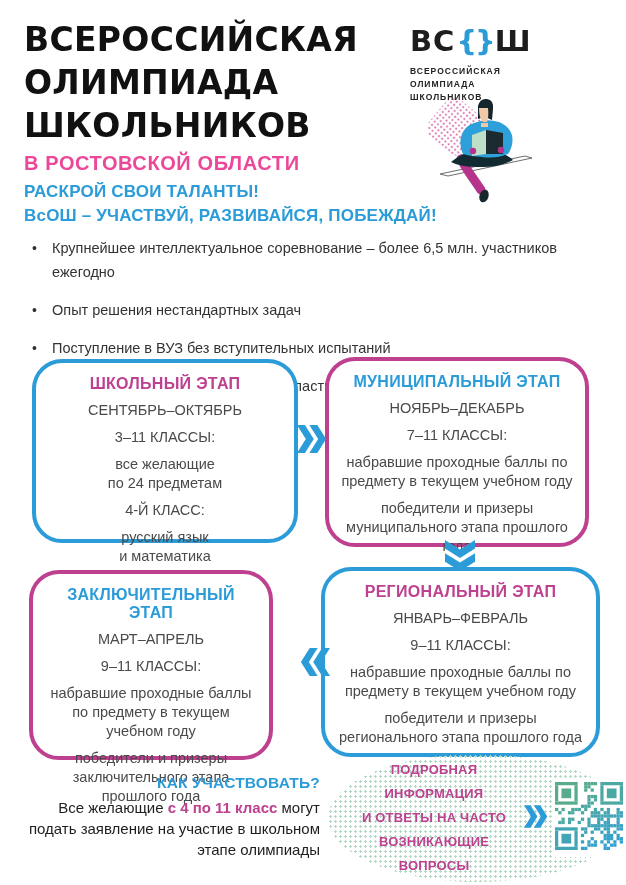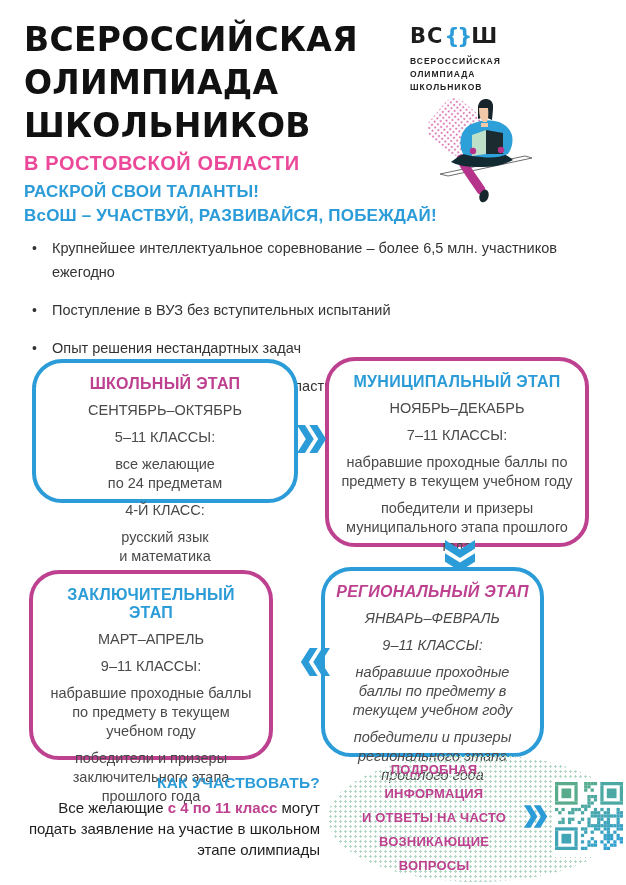--- a/index.html
+++ b/index.html
@@ -14,21 +14,21 @@
   .title-line{
     font-family:"DejaVu Sans", sans-serif; font-weight:bold;
     font-size:33px; line-height:43px; letter-spacing:.3px; color:#111;
   }
   .region-line{
     margin-top:5px; font-size:20px; font-weight:700; letter-spacing:.6px; color:#ec4899;
   }
   .logo-block{position:absolute; left:410px; top:24px; width:190px;}
   .logo-word{
     font-family:"DejaVu Sans", sans-serif; font-weight:bold;
-    font-size:21px; letter-spacing:1px; color:#1d1d1d; white-space:nowrap;
+    font-size:29px; letter-spacing:1px; color:#1d1d1d; white-space:nowrap;
   }
   .logo-braces{color:#2B9CD8; letter-spacing:-2px; margin:0 1px;}
   .logo-caption{margin-top:7px;}
   .logo-caption div{
     font-size:8.5px; font-weight:bold; letter-spacing:1px; line-height:1.55; color:#222;
   }
   .illustration{position:absolute; left:428px; top:93px; width:192px; height:142px;}
   
   .tagline{position:absolute; left:24px; top:180px;}
   .tagline div{font-size:17px; font-weight:bold; color:#2B9CD8; line-height:24px; letter-spacing:.2px;}
@@ -47,24 +47,24 @@
     border:4px solid; border-radius:30px; text-align:center; padding:12px 10px 8px;
   }
   .card.b-blue{border-color:#2B9CD8;}
   .card.b-pink{border-color:#BE4190;}
   .card-title{font-size:16px; font-weight:bold; letter-spacing:.3px; margin-bottom:8px;}
   .t-pink{color:#BE4190;} .t-blue{color:#2B9CD8;}
   .card-p{
     font-size:14.5px; line-height:19px; color:#4a4a4a; margin:0 auto 8px;
     white-space:pre-line; max-width:252px;
   }
-  .card1{left:32px;  top:359px; width:266px; height:144px;}
+  .card1{left:32px;  top:359px; width:266px; height:184px;}
   .card2{left:325px; top:357px; width:264px; height:190px;}
   .card3{left:29px;  top:570px; width:244px; height:190px;}
-  .card4{left:321px; top:567px; width:223px; height:190px;font-style:italic;}
+  .card4{left:321px; top:567px; width:279px; height:190px;}
   
   .chev{position:absolute;}
   .chev svg{display:block;}
   .chev-right{left:297px; top:423px;}
   .chev-down{left:444px; top:541px;}
   .chev-left{left:300px; top:646px;}
   
   .how-to{position:absolute; left:24px; top:774px; width:296px;text-align:right;}
   .how-to-heading{font-size:15.5px; font-weight:bold; color:#2B9CD8; margin-bottom:5px; letter-spacing:.2px;}
   .how-to-body{font-size:15px; line-height:21px; color:#1e1e1e;}
@@ -138,29 +138,29 @@
     </svg>
   </div>
 
   <div class="tagline">
     <div>РАСКРОЙ СВОИ ТАЛАНТЫ!</div>
     <div>ВсОШ – УЧАСТВУЙ, РАЗВИВАЙСЯ, ПОБЕЖДАЙ!</div>
   </div>
 
   <ul class="bullets">
     <li>Крупнейшее интеллектуальное соревнование – более 6,5 млн. участников ежегодно</li>
+    <li>Опыт решения нестандартных задач</li>
     <li>Поступление в ВУЗ без вступительных испытаний</li>
-    <li>Опыт решения нестандартных задач</li>
     <li>Премия Губернатора Ростовской области</li>
   </ul>
 
   <div class="card card1 b-blue">
     <div class="card-title t-pink">ШКОЛЬНЫЙ ЭТАП</div>
     <div class="card-p">СЕНТЯБРЬ–ОКТЯБРЬ</div>
-    <div class="card-p">5–11 КЛАССЫ:</div>
+    <div class="card-p">3–11 КЛАССЫ:</div>
     <div class="card-p">все желающие
 по 24 предметам</div>
     <div class="card-p">4-Й КЛАСС:</div>
     <div class="card-p">русский язык
 и математика</div>
   </div>
 
   <div class="card card2 b-pink">
     <div class="card-title t-blue">МУНИЦИПАЛЬНЫЙ ЭТАП</div>
     <div class="card-p">НОЯБРЬ–ДЕКАБРЬ</div>

